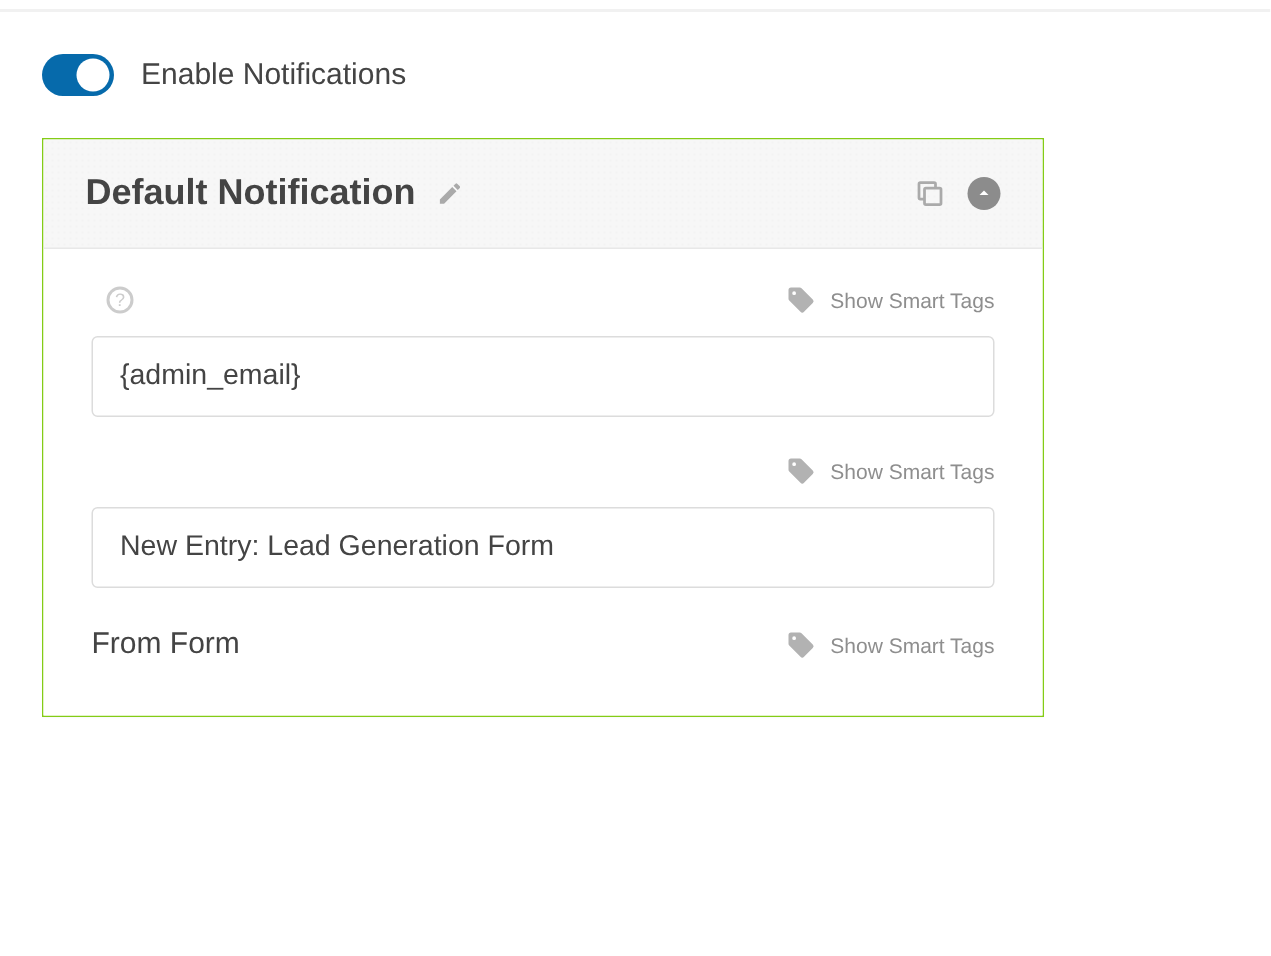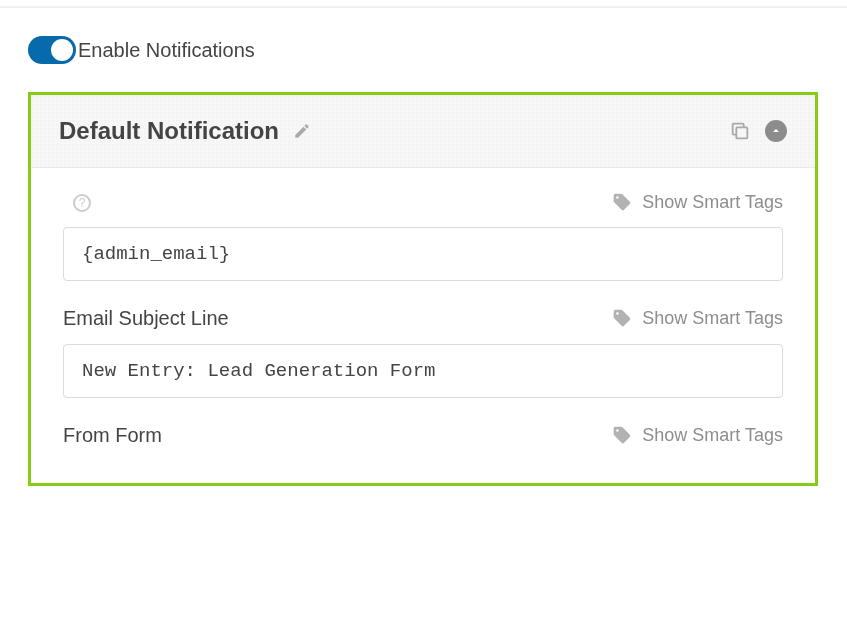--- a/index.html
+++ b/index.html
@@ -12,21 +12,21 @@
       overflow: hidden;
     }
     .top-divider {
       height: 2px;
       background: #f1f1f1;
       margin-top: 6px;
     }
     .enable-row {
       display: flex;
       align-items: center;
-      gap: 2px;
+      gap: 18px;
       padding: 28px 28px 28px 28px;
     }
     .toggle {
       width: 48px;
       height: 28px;
       background: #066aab;
       border-radius: 14px;
       position: relative;
       cursor: pointer;
     }
@@ -38,22 +38,22 @@
       height: 22px;
       background: #fff;
       border-radius: 50%;
     }
     .enable-label {
       font-size: 20px;
       color: #444;
     }
     .panel {
       margin: 0 0 0 28px;
-      width: 790px;
-      border: 3px solid #84cc16;
+      width: 668px;
+      border: 1px solid #84cc16;
       box-shadow: 0 1px 1px rgba(0,0,0,.02);
     }
     .panel-header {
       background: #f7f7f7;
       background-image: radial-gradient(rgba(0,0,0,.015) 1px, transparent 1px);
       background-size: 4px 4px;
       padding: 22px 28px;
       display: flex;
       align-items: center;
       border-bottom: 1px solid #e8e8e8;
@@ -102,35 +102,36 @@
       display: inline-flex;
       align-items: center;
       justify-content: center;
       font-size: 12px;
       color: #ccc;
       cursor: pointer;
     }
     .label-spacer { flex: 1; }
     .smart-tags {
       display: inline-flex;
+      align-items: center;
       gap: 10px;
       color: #8e8e8e;
       cursor: pointer;
-      font-size: 18px;
+      font-size: 14px;
     }
     .tag-icon { display: inline-flex; color: #b2b2b2; }
     .tag-icon svg { width: 20px; height: 20px; }
     .text-input {
       width: 100%;
       font-size: 19px;
       color: #444;
       padding: 15px 18px;
       border: 1px solid #dcdcdc;
       border-radius: 4px;
-      font-family: Liberation Mono, monospace;
+      font-family: Liberation Sans, sans-serif;
       outline: none;
     }
   </style>
 </head>
 <body>
 
 <div class="top-divider"></div>
 
 <div class="enable-row">
   <div class="toggle">
@@ -174,21 +175,20 @@
               </svg>
           </span>
           <span>Show Smart Tags</span>
         </span>
       </div>
       <input type="text" class="text-input" value="{admin_email}" style="">
     </div>
 
     <div class="field-group">
       <div class="label-row">
-        <span class="field-label">Email Subject Line</span>
         <span class="label-spacer"></span>
         <span class="smart-tags">
           <span class="tag-icon">
             <svg viewBox="0 0 24 24" fill="currentColor">
                 <path d="M21.41 11.58l-9-9A2 2 0 0 0 11 2H4a2 2 0 0 0-2 2v7a2 2 0 0 0 .59 1.41l9 9a2 2 0 0 0 2.83 0l7-7a2 2 0 0 0-.01-2.83zM6.5 8A1.5 1.5 0 1 1 8 6.5 1.5 1.5 0 0 1 6.5 8z"></path>
               </svg>
           </span>
           <span>Show Smart Tags</span>
         </span>
       </div>

